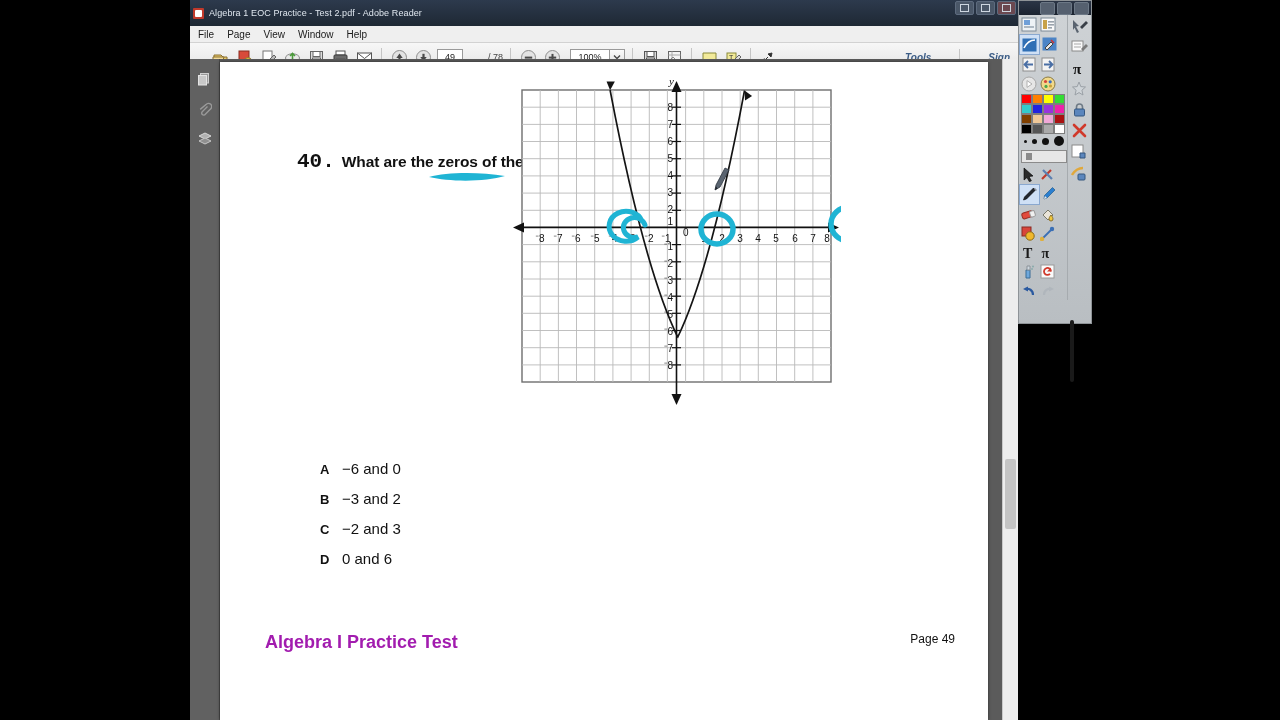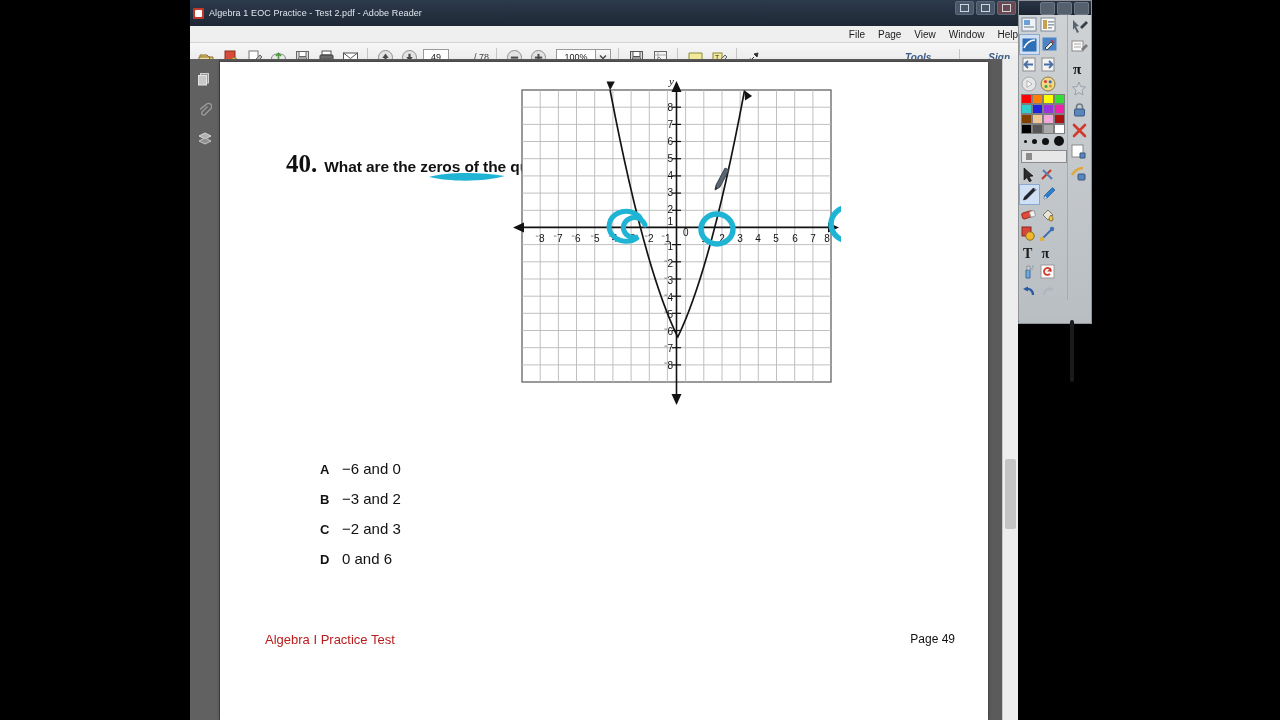--- a/index.html
+++ b/index.html
@@ -16,25 +16,25 @@
   .titlebar .tb-ico:after{content:"";position:absolute;left:2px;top:2px;width:7px;height:7px;
             background:#fff;border-radius:1px;}
   .titlebar .tb-title{color:#dfe6ee;font-size:9px;white-space:nowrap;letter-spacing:.1px;}
   .tb-buttons{position:absolute;right:2px;top:1px;display:flex;gap:2px;}
   .tb-btn{width:17px;height:12px;background:#4a5768;border:1px solid #5d6b7e;border-radius:2px;
           display:flex;align-items:center;justify-content:center;}
   .tb-btn span{display:block;width:7px;height:6px;border:1px solid #cdd6e0;}
   .tb-btn.close{background:#6b4850;}
 
   .menubar{height:16px;background:#efefef;border-bottom:1px solid #d2d2d2;display:flex;align-items:center;
-           padding-left:8px;gap:13px;justify-content:flex-end;}
+           padding-left:8px;gap:13px;}
   .menubar span{font-size:10px;color:#1a1a1a;}
 
   .toolbar{height:28px;background:linear-gradient(180deg,#f7f7f7 0%,#e4e4e4 100%);
-           border-bottom:1px solid #b9b9b9;display:flex;align-items:center;padding:0 6px;gap:4px;position:relative;text-align:center;}
+           border-bottom:1px solid #b9b9b9;display:flex;align-items:center;padding:0 20px;gap:4px;position:relative;text-align:center;}
   .tbi{width:20px;height:20px;display:flex;align-items:center;justify-content:center;border-radius:2px;}
   .tsep{width:1px;height:18px;background:#c5c5c5;margin:0 3px;}
   .pagebox{width:24px;height:15px;background:#fff;border:1px solid #9a9a9a;font-size:9px;
            display:flex;align-items:center;justify-content:center;color:#222;}
   .pagetot{font-size:9px;color:#444;margin-left:21px;}
   .zoombox{width:38px;height:15px;background:#fff;border:1px solid #9a9a9a;font-size:9px;
            display:flex;align-items:center;justify-content:center;color:#222;margin-left:4px;}
   .zoomdrop{width:14px;height:15px;background:linear-gradient(180deg,#fafafa,#e0e0e0);
             border:1px solid #9a9a9a;border-left:none;display:flex;align-items:center;justify-content:center;}
   .tb-right{position:absolute;right:8px;display:flex;align-items:center;gap:28px;font-style:italic;}
@@ -47,30 +47,30 @@
   .navicon{width:29px;height:30px;display:flex;align-items:center;justify-content:center;}
 
   .page{position:absolute;left:30px;top:3px;width:768px;height:658px;background:#fff;
         box-shadow:0 0 3px rgba(0,0,0,.5);overflow:hidden;}
 
   .scrollbar{position:absolute;right:0;top:0;width:15px;height:661px;background:#ededed;border-left:1px solid #c9c9c9;}
   .sb-thumb{position:absolute;left:2px;top:400px;width:11px;height:70px;background:#c4c4c4;border-radius:2px;}
 
   
   .q-line{position:absolute;left:66px;top:88px;display:flex;align-items:baseline;}
-  .q-num{font-family:Liberation Serif, serif;font-weight:bold;font-size:25px;color:#111;}
+  .q-num{font-family:Liberation Mono, monospace;font-weight:bold;font-size:21px;color:#111;margin-left:11px;}
   .q-text{font-size:15.5px;font-weight:bold;color:#111;margin-left:7px;letter-spacing:-.1px;}
 
   .choices{position:absolute;left:100px;top:398px;}
   .choice{display:flex;align-items:baseline;margin-bottom:13px;}
   .c-let{font-size:13px;font-weight:bold;color:#111;width:22px;}
   .c-txt{font-size:15px;color:#111;}
 
   .footer{position:absolute;left:45px;top:570px;width:690px;display:flex;justify-content:space-between;}
-  .f-left{font-size:13px;font-weight:normal;color:#b91c1c;}
+  .f-left{font-size:18px;font-weight:bold;color:#a21caf;}
   .f-right{font-size:12px;color:#111;}
 
   .graphwrap{position:absolute;left:291px;top:10px;width:330px;height:340px;}
 
   
   .annot{position:absolute;left:1018px;top:0;width:72px;height:322px;
          background:linear-gradient(180deg,#cfd3d6,#b9bec2);border:1px solid #8e9397;}
   .annot-top{height:14px;background:linear-gradient(180deg,#2b3546,#1b2330);display:flex;
              align-items:center;justify-content:flex-end;padding-right:2px;gap:2px;}
   .annot-top .mini{width:13px;height:11px;background:#55606f;border:1px solid #6c7886;border-radius:2px;}

